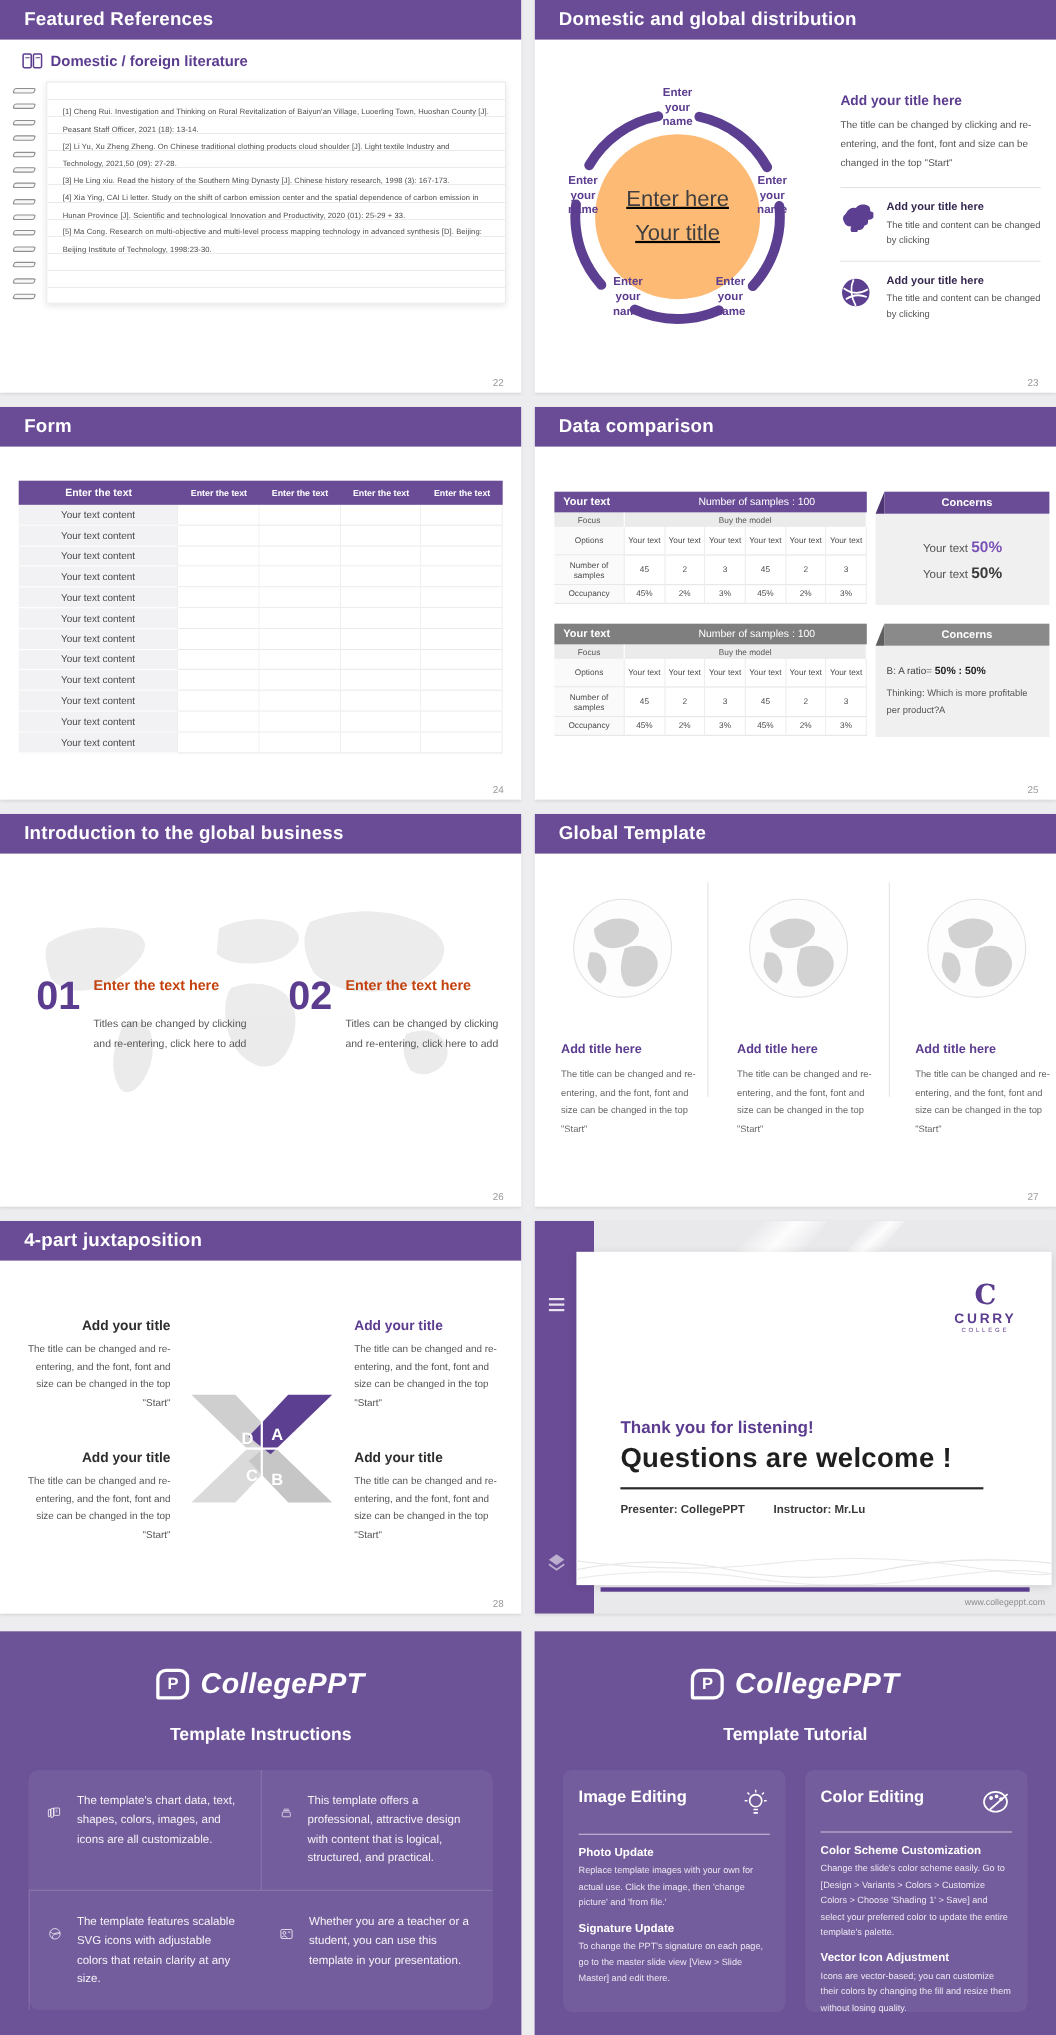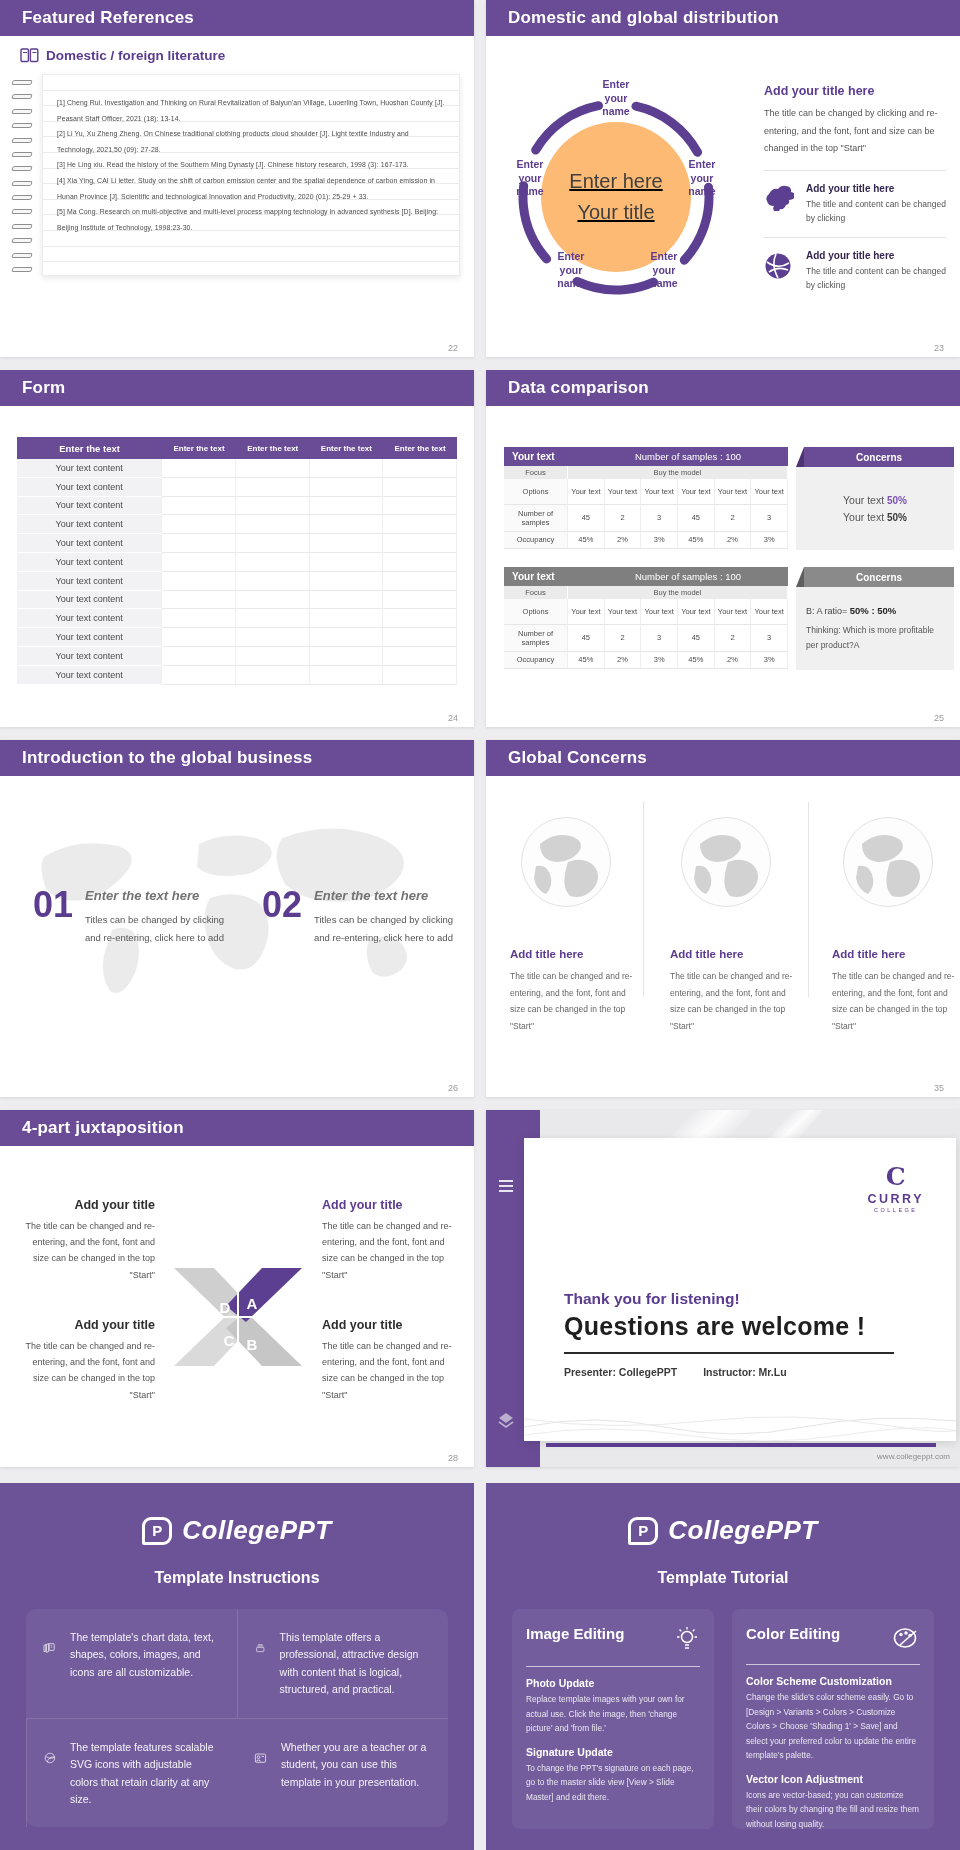--- a/index.html
+++ b/index.html
@@ -64,31 +64,31 @@
   .cmp-row div:first-child { background:#fafafa; }
   .cmp-row.r0 div { height:26px; } .cmp-row.r1 div { height:27px; } .cmp-row.r2 div { height:17px; }
   .concern { position:absolute; left:310px; width:158px; height:103px; }
   .concern.c0 { top:77px; } .concern.c1 { top:197px; }
   .concern .chead { position:relative; margin-left:8px; height:20px; display:flex; align-items:center; justify-content:center; color:#fff; font-weight:bold; font-size:10px; }
   .concern.c0 .chead { background:#6a4c96; } .concern.c1 .chead { background:#8a8a8a; }
   .concern .chead::before { content:""; position:absolute; left:-8px; top:0; border-top:20px solid transparent; border-right:8px solid; }
   .concern.c0 .chead::before { border-right-color:#4c3572; } .concern.c1 .chead::before { border-right-color:#5f5f5f; }
   .concern .cbody { background:#f0f0f0; height:83px; display:flex; flex-direction:column; justify-content:center; padding:0 10px; }
   .cline { text-align:center; font-size:10.5px; color:#555; line-height:1.6; }
-  .cline .val { font-size:10px; font-weight:bold;text-align:right; }
+  .cline .val { font-size:14px; font-weight:bold;text-align:right; }
   .cline .val.purple { color:#7a52b5; } .cline .val.dark { color:#3a3a3a; }
   .c1-line1 { font-size:9px; color:#444; margin-bottom:7px; }
   .c1-line1 .val { font-weight:bold; font-size:9.5px; color:#222; }
   .c1-line2 { font-size:8.5px; color:#555; line-height:1.7; }
 
   
   .map-bg { position:absolute; left:14px; top:72px; }
   .gb-item { position:absolute; display:flex; gap:12px; }
   .gb-item .num { font-size:36px; font-weight:bold; color:#5b3c8f; line-height:.95; }
-  .gb-item h3 { font-size:13px; color:#737373; margin-bottom:8px;font-style:italic; }
+  .gb-item h3 { font-size:13px; color:#c2410c; margin-bottom:20px; }
   .gb-item p { font-size:9.5px; color:#555; line-height:1.9; }
   .gb-item.i0 { left:33px; top:148px; } .gb-item.i1 { left:262px; top:148px; }
 
   
   .gsep { position:absolute; top:62px; height:195px; width:1px; background:#e4e4e4; }
   .gcol { position:absolute; top:76px; width:140px; }
   .gcol svg { display:block; margin:0 auto; }
   .gcol h3 { font-size:11.5px; color:#5b3c8f; margin:40px 0 8px 0; }
   .gcol p { font-size:8.5px; color:#666; line-height:1.95; }
 
@@ -471,21 +471,21 @@
         <h3>Enter the text here</h3>
         <p style="white-space:pre-line">Titles can be changed by clicking
 and re-entering, click here to add</p>
       </div>
     </div>
     <div class="pagenum">26</div>
   </div>
 
   <div class="slide" style="left:486px;top:740px">
     <div class="slide-bar">
-        <span>Global Concerns</span>
+        <span>Global Template</span>
       </div>
     <div class="gsep" style="left:157px"></div>
     <div class="gsep" style="left:322px"></div>
     <div>
         <div class="gcol" style="left: 10px;">
           <svg width="92" height="92" viewBox="0 0 92 92">
             <circle cx="46" cy="46" r="44.5" fill="#fdfdfd" stroke="#e2e2e2"></circle>
             <g fill="#d2d2d2">
               <path d="M20,28 q14,-12 30,-8 q14,4 10,14 q-8,12 -24,12 q-16,-2 -16,-18z"></path>
               <path d="M48,46 q16,-6 26,4 q8,10 0,22 q-10,12 -24,8 q-10,-10 -2,-34z"></path>
@@ -519,21 +519,21 @@
               <path d="M48,46 q16,-6 26,4 q8,10 0,22 q-10,12 -24,8 q-10,-10 -2,-34z"></path>
               <path d="M16,50 q10,-2 14,8 q4,12 -4,20 q-10,-4 -12,-16z"></path>
             </g>
           </svg>
           <div style="padding-left: 14px;">
             <h3>Add title here</h3>
             <p>The title can be changed and re-entering, and the font, font and size can be changed in the top "Start"</p>
           </div>
         </div>
       </div>
-    <div class="pagenum">35</div>
+    <div class="pagenum">27</div>
   </div>
 
   <div class="slide" style="left:0;top:1110px">
     <div class="slide-bar">
         <span>4-part juxtaposition</span>
       </div>
     <div class="quad tl">
       <h3>Add your title</h3>
       <p>The title can be changed and re-entering, and the font, font and size can be changed in the top "Start"</p>
     </div>

